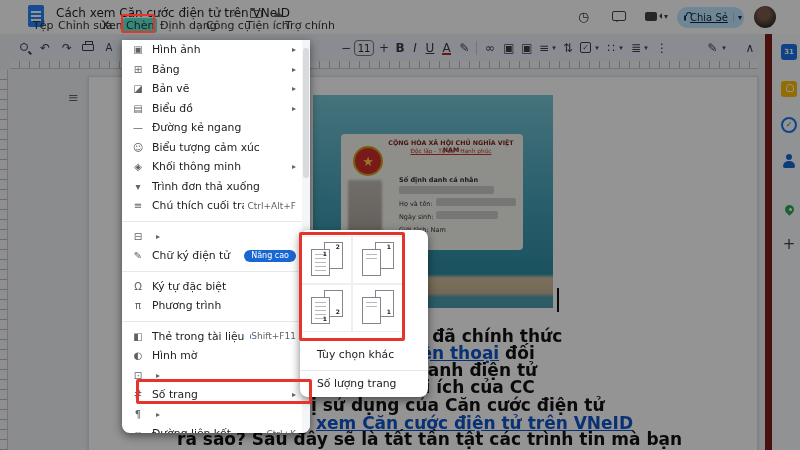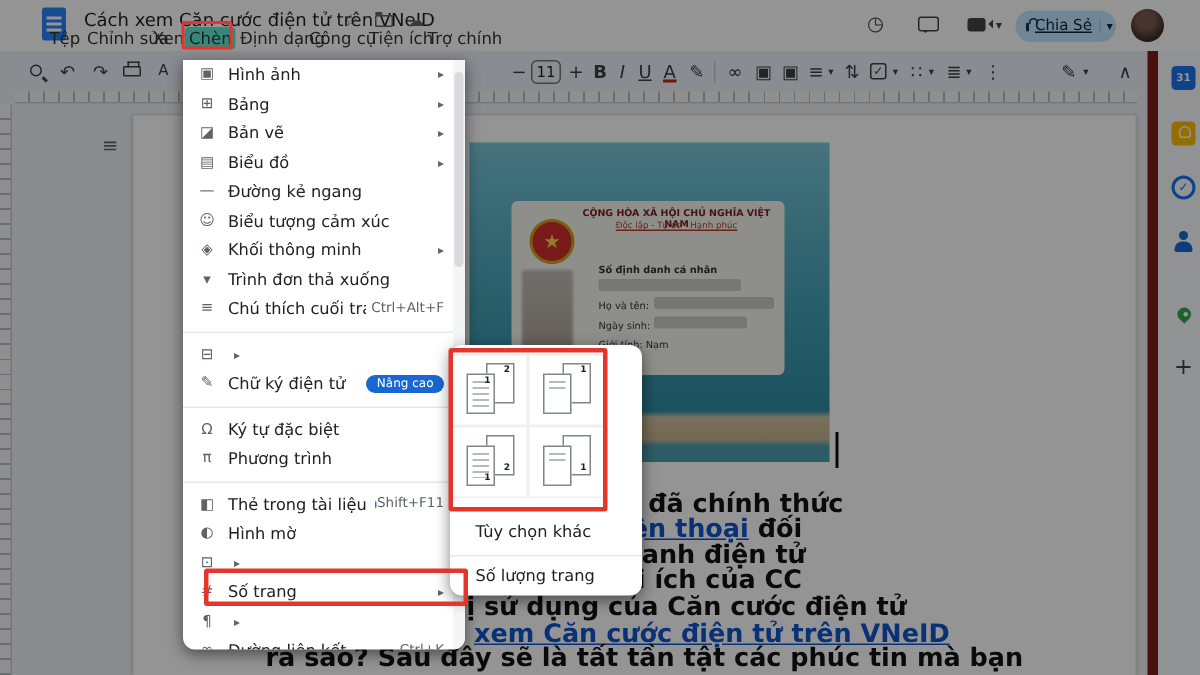--- a/index.html
+++ b/index.html
@@ -206,21 +206,21 @@
     </div>
   </div>
   <div class="cursor-bar"></div>
 
   <div class="dline" style="left:388px;top:326px">n tử đã chính thức</div>
   <div class="dline" style="left:330px;top:343px"><span>ID trên </span><span class="dlink">điện thoại</span><span> đối</span></div>
   <div class="dline" style="left:338px;top:360px">ản định danh điện tử</div>
   <div class="dline" style="left:345px;top:377px">là gì? Lợi ích của CC</div>
   <div class="dline" style="left:311px;top:395px">ị sử dụng của Căn cước điện tử</div>
   <div class="dline dlink" style="left:316px;top:413px">xem Căn cước điện tử trên VNeID</div>
-  <div class="dline" style="left:177px;top:429px">ra sao? Sau đây sẽ là tất tần tật các phúc tin mà bạn</div>
+  <div class="dline" style="left:177px;top:429px">ra sao? Sau đây sẽ là tất tần tật các trình tin mà bạn</div>
 
   <div class="rail">
     <div class="rail-ic cal-ic" style="top:10px">31</div>
     <div class="rail-ic keep-ic" style="top:47px"></div>
     <div class="rail-ic tasks-ic" style="top:83px">✓</div>
     <div class="rail-ic contacts-ic" style="top:119px"></div>
     <div class="rail-ic maps-ic" style="top:154px"></div>
     <div class="rail-ic plus-ic" style="top:202px">+</div>
   </div>
 

